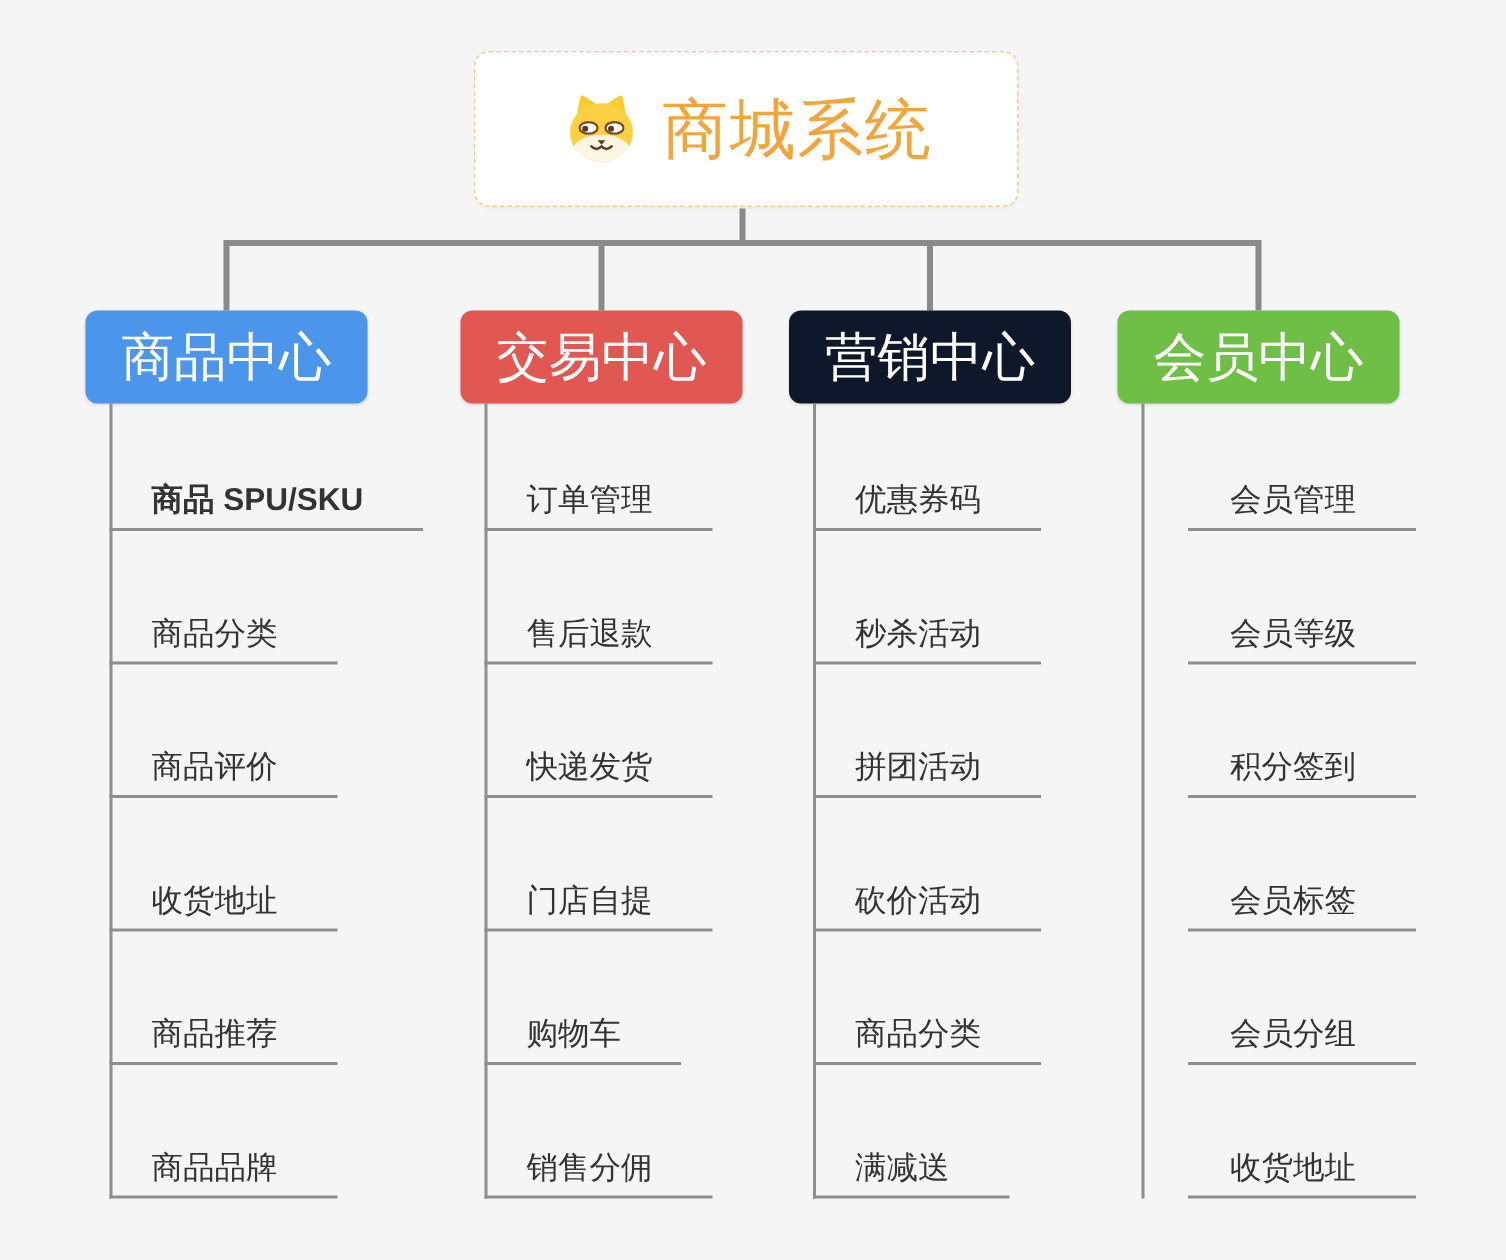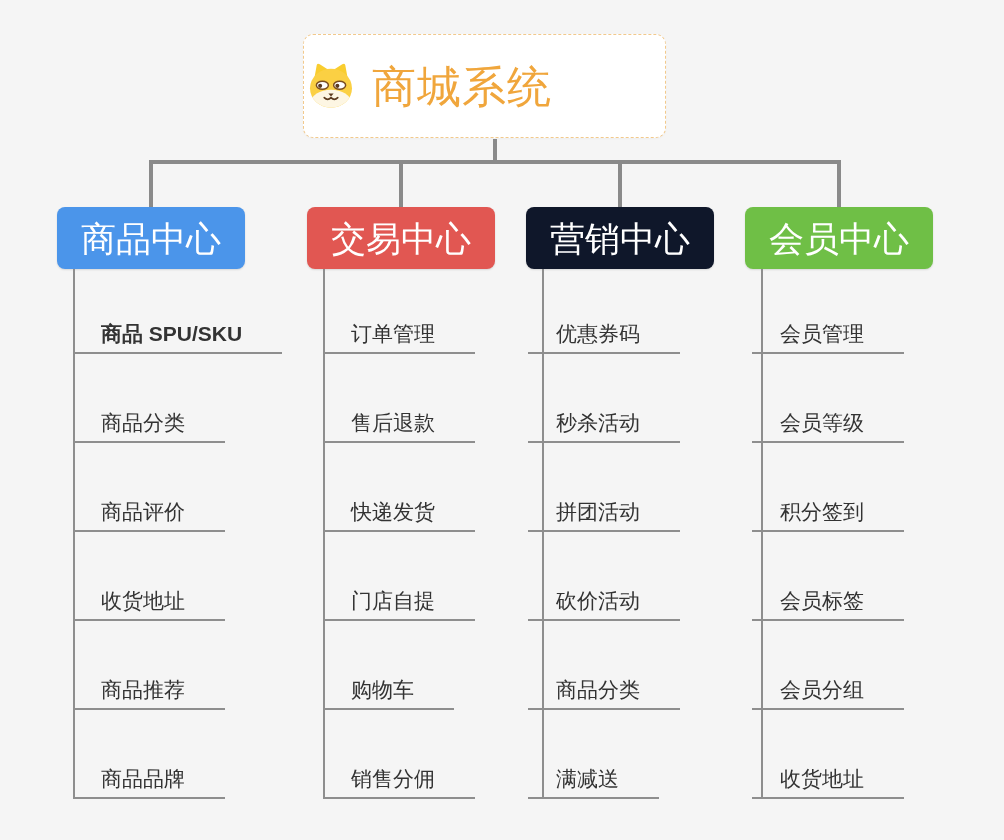--- a/index.html
+++ b/index.html
@@ -8,26 +8,26 @@
     -webkit-font-smoothing:antialiased;
   }
   .canvas{
     position:relative;
     width:1004px;height:840px;
     overflow:hidden;
   }
   
   .root-node{
     position:absolute;
-    left:303px;top:34px;
+    left:316px;top:34px;
     width:363px;height:104px;
     background:#ffffff;
     border:1px dashed #f2c98c;
     border-radius:10px;
-    display:flex;align-items:center;
+    display:flex;align-items:center;justify-content:center;
     gap:14px;
     box-sizing:border-box;
     box-shadow:0 1px 2px rgba(0,0,0,0.03);
   }
   .root-label{
     font-size:44px;
     letter-spacing:1px;
     line-height:1;
     padding-top:2px;
   }
@@ -160,21 +160,21 @@
         </div>
         <div class="leaf" style="border-bottom-color: rgb(142, 142, 142);">
           <span class="leaf-label">销售分佣</span>
         </div>
       </div>
       <div class="connector" style="left: 618px; top: 160px; width: 4px; height: 47px; background: rgb(138, 138, 138);"></div>
       <div class="branch-box" style="left: 526px; background: #0f172a;">
         <span class="branch-label">营销中心</span>
       </div>
       <div class="spine" style="left: 542px; background: rgb(142, 142, 142);"></div>
-      <div class="leaves" style="left: 528px;">
+      <div class="leaves" style="left: 542px;">
         <div class="leaf" style="border-bottom-color: rgb(142, 142, 142);">
           <span class="leaf-label">优惠券码</span>
         </div>
         <div class="leaf" style="border-bottom-color: rgb(142, 142, 142);">
           <span class="leaf-label">秒杀活动</span>
         </div>
         <div class="leaf" style="border-bottom-color: rgb(142, 142, 142);">
           <span class="leaf-label">拼团活动</span>
         </div>
         <div class="leaf" style="border-bottom-color: rgb(142, 142, 142);">
@@ -185,21 +185,21 @@
         </div>
         <div class="leaf" style="border-bottom-color: rgb(142, 142, 142);">
           <span class="leaf-label">满减送</span>
         </div>
       </div>
       <div class="connector" style="left: 837px; top: 160px; width: 4px; height: 47px; background: rgb(138, 138, 138);"></div>
       <div class="branch-box" style="left: 745px; background: rgb(111, 191, 70);">
         <span class="branch-label">会员中心</span>
       </div>
       <div class="spine" style="left: 761px; background: rgb(142, 142, 142);"></div>
-      <div class="leaves" style="left: 752px; justify-content: center;">
+      <div class="leaves" style="left: 792px; justify-content: center;">
         <div class="leaf" style="border-bottom-color: rgb(142, 142, 142);">
           <span class="leaf-label">会员管理</span>
         </div>
         <div class="leaf" style="border-bottom-color: rgb(142, 142, 142);">
           <span class="leaf-label">会员等级</span>
         </div>
         <div class="leaf" style="border-bottom-color: rgb(142, 142, 142);">
           <span class="leaf-label">积分签到</span>
         </div>
         <div class="leaf" style="border-bottom-color: rgb(142, 142, 142);">

